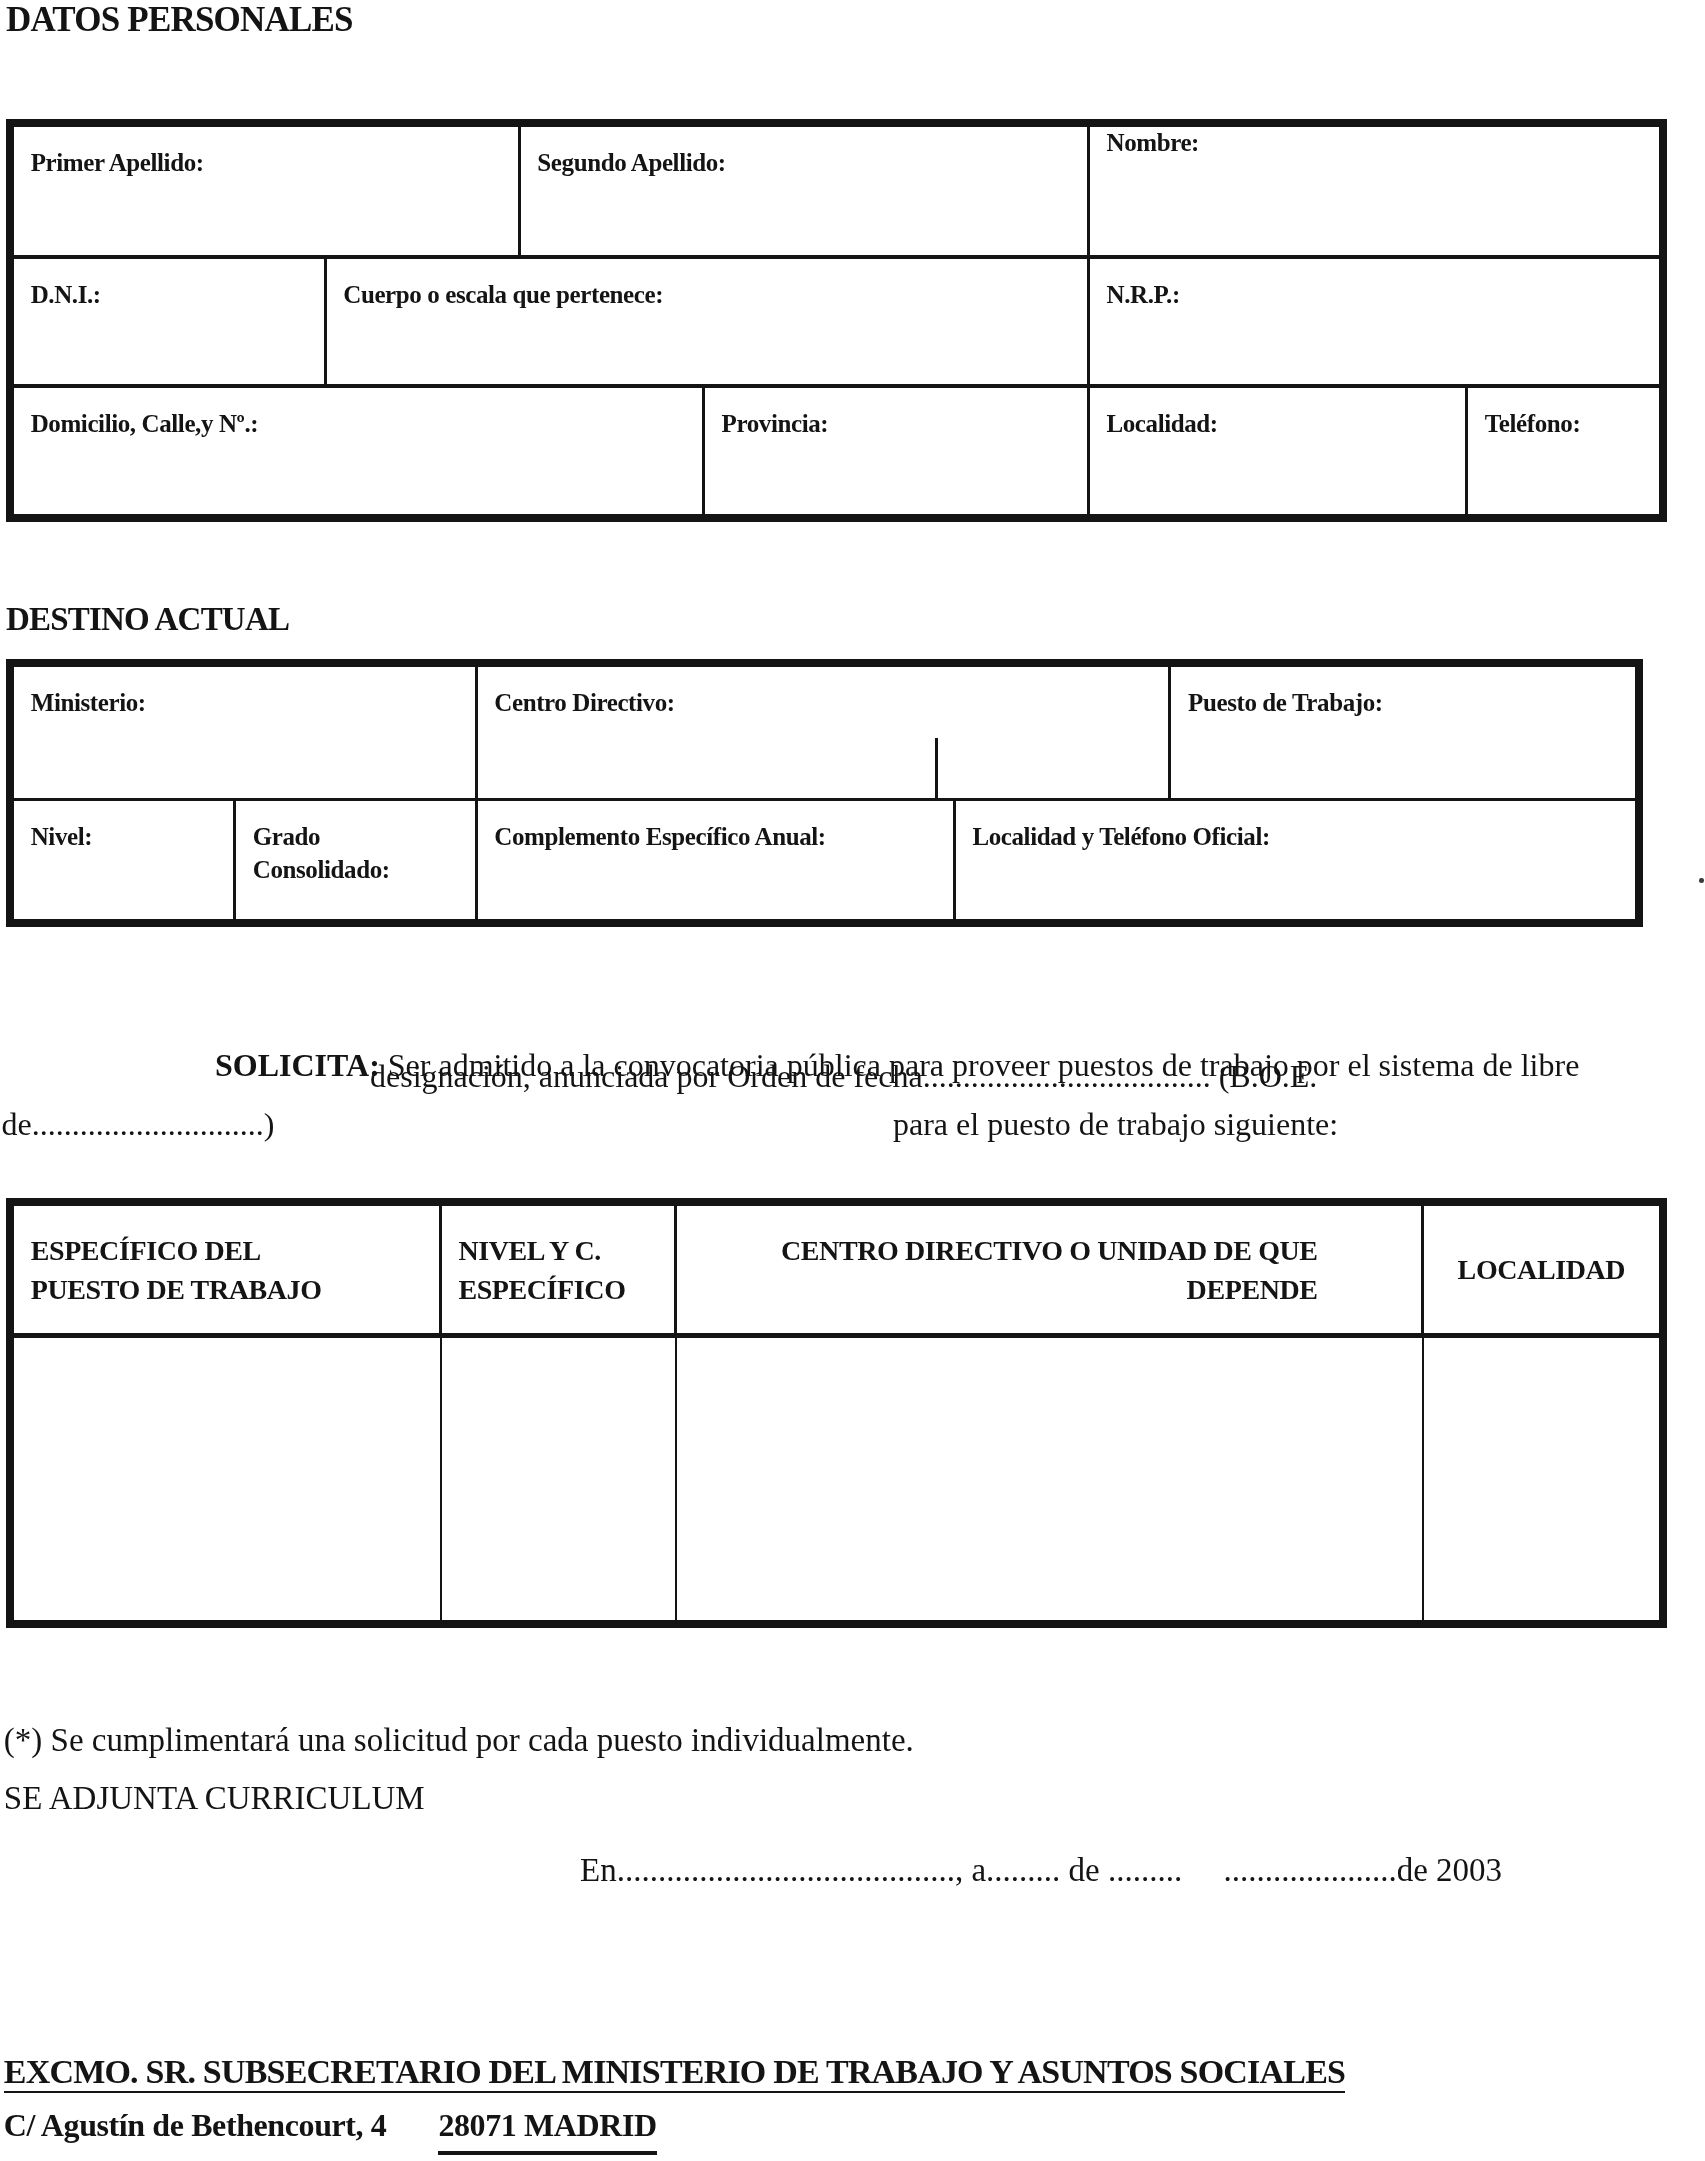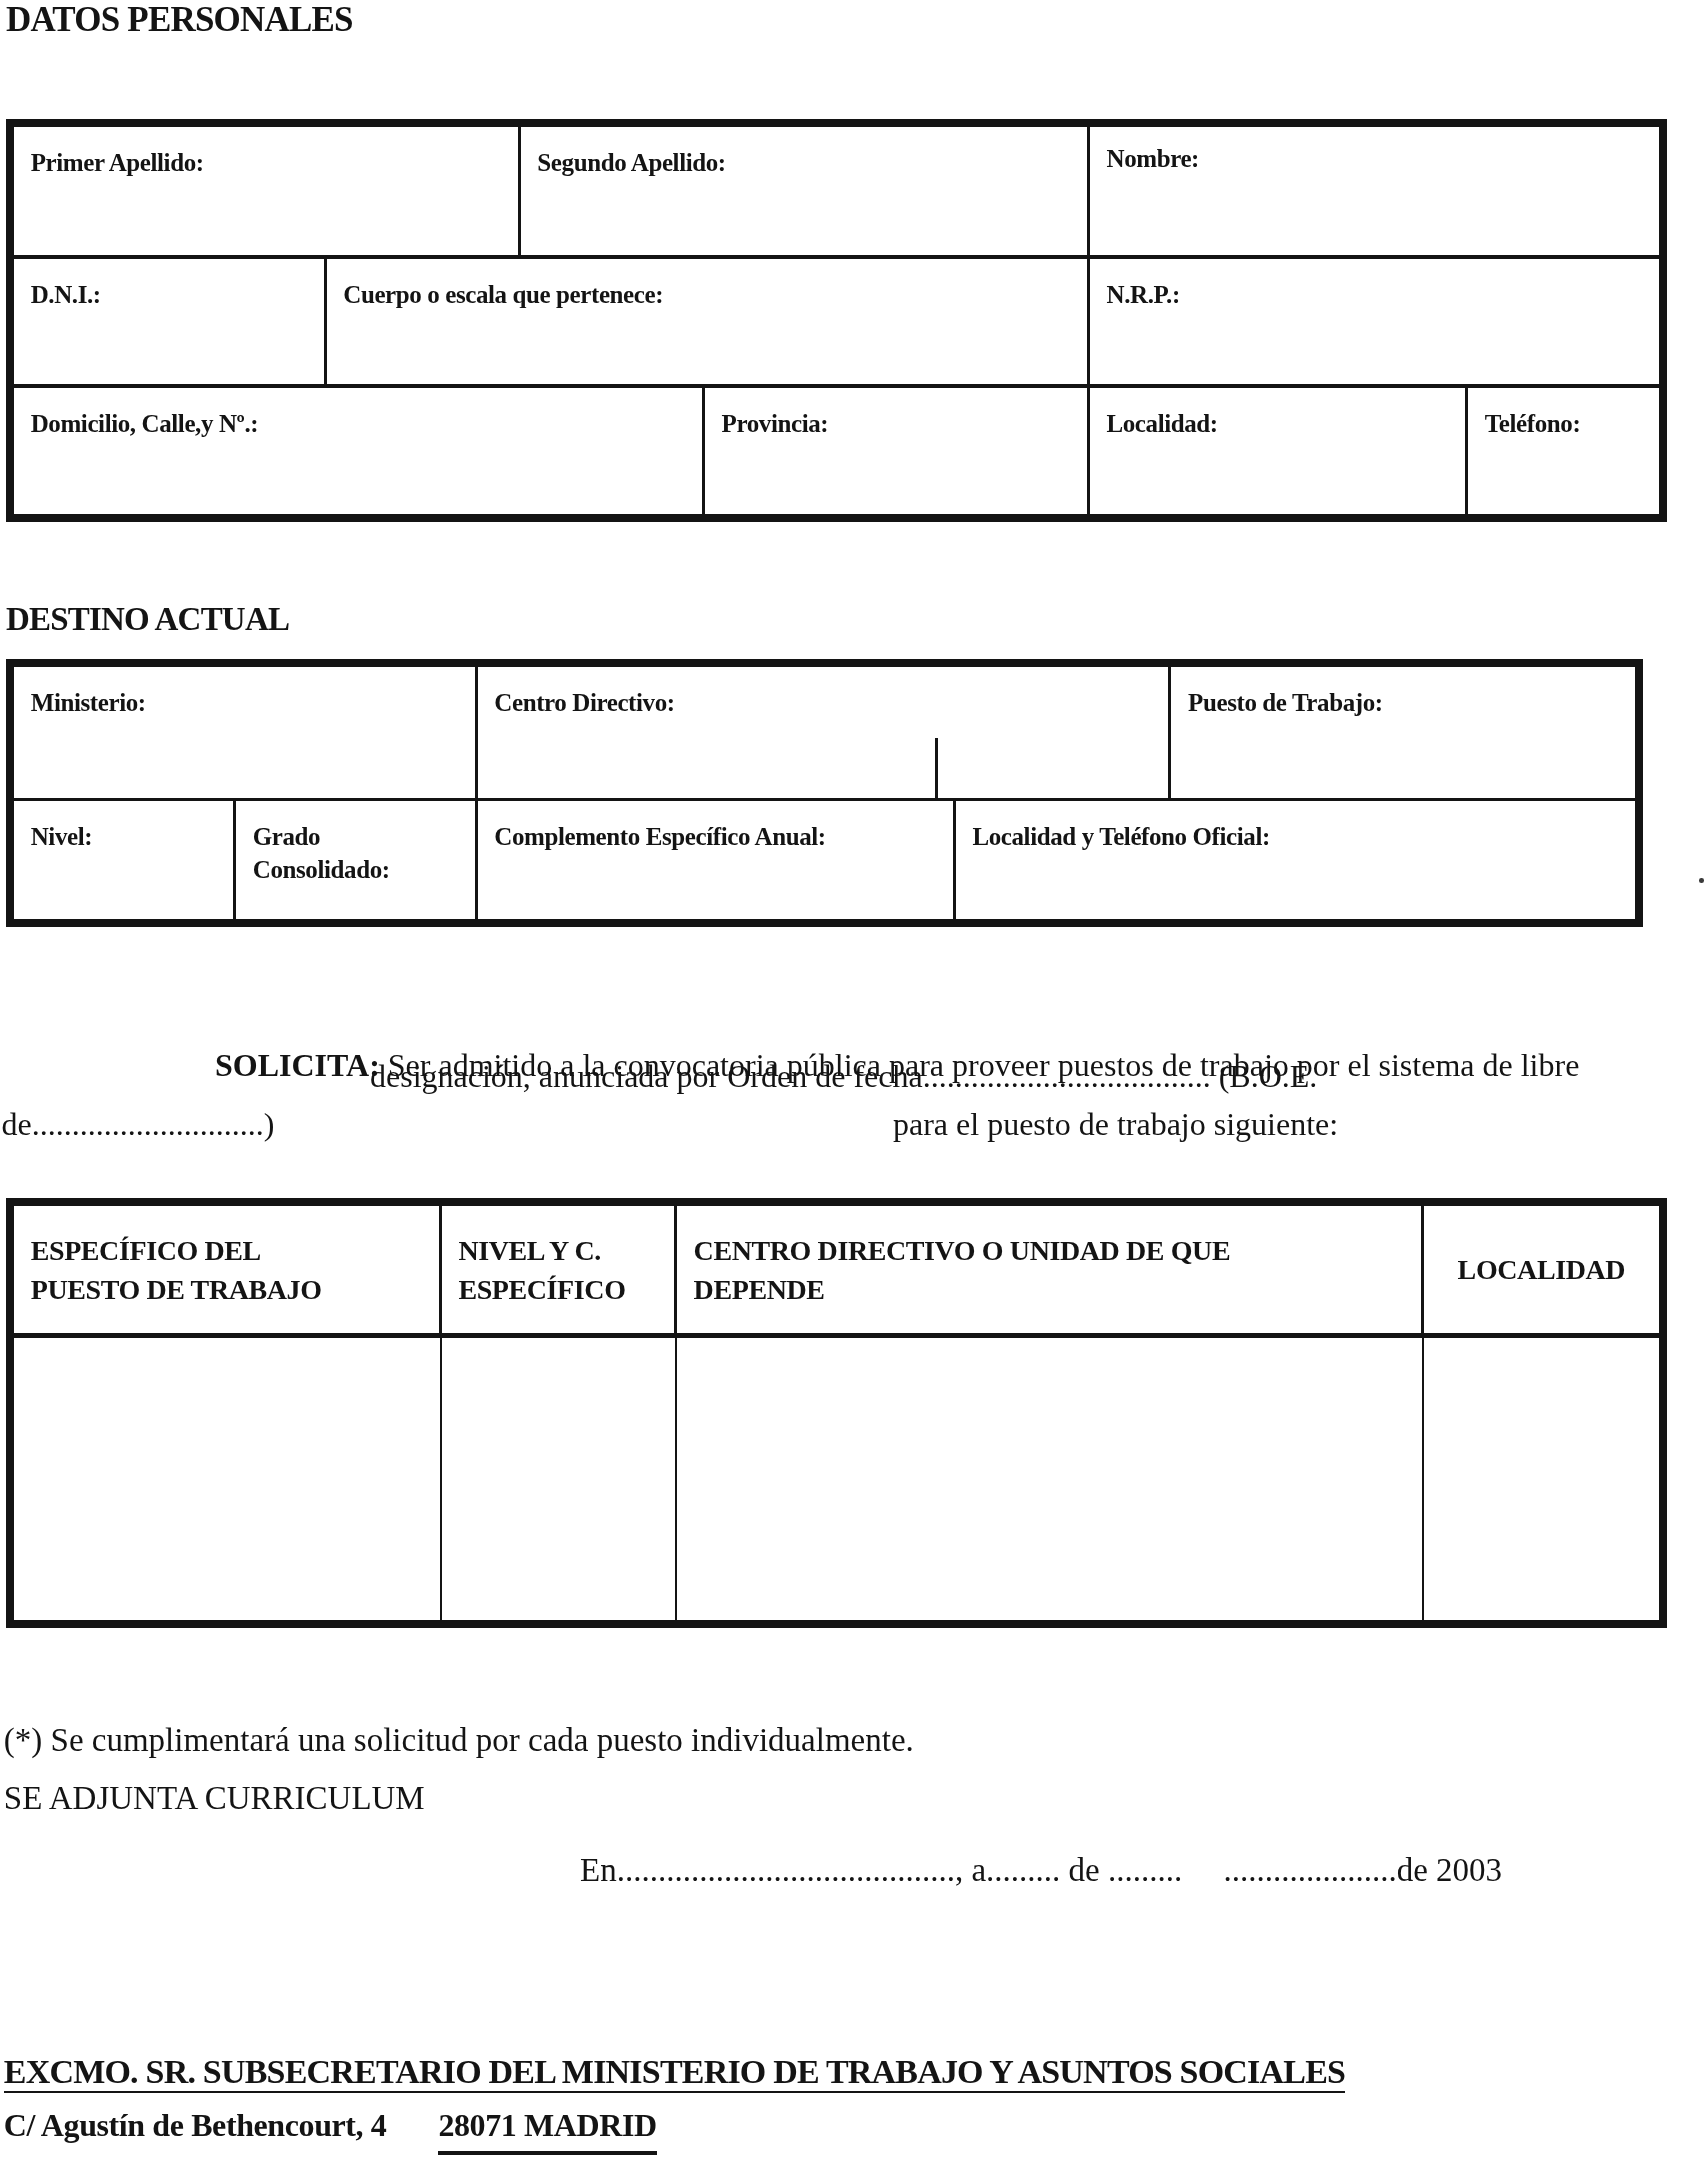--- a/index.html
+++ b/index.html
@@ -52,21 +52,21 @@
   <div class="abs h-title" style="left:6px; top:0px;">DATOS PERSONALES</div>
 
   <div class="tbl" style="left:6px; top:119px; width:1661px; height:403px;">
     <div class="row" style="height:33%;">
       <div class="cell" style="width:30.8%;">
         <span class="lbl">Primer Apellido:</span>
       </div>
       <div class="cell" style="width:34.6%;">
         <span class="lbl">Segundo Apellido:</span>
       </div>
-      <div class="cell last" style="flex:1; padding-top:16px;">
+      <div class="cell last" style="flex:1; padding-top:0;">
         <span class="lbl">Nombre:</span>
       </div>
     </div>
     <div class="row rowline" style="height:33.5%;">
       <div class="cell" style="width:19%;">
         <span class="lbl">D.N.I.:</span>
       </div>
       <div class="cell" style="width:46.4%;">
         <span class="lbl">Cuerpo o escala que pertenece:</span>
       </div>
@@ -129,21 +129,21 @@
   <div class="abs body-text" style="left:893px; top:1104px;">para el puesto de trabajo siguiente:</div>
 
   <div class="tbl" style="left:6px; top:1198px; width:1661px; height:430px;">
     <div class="row t3-headrow" style="height:32%;">
       <div class="cell hcell" style="width:26%;">
         <span class="hdr" style="max-width:319px;">ESPECÍFICO DEL PUESTO DE TRABAJO</span>
       </div>
       <div class="cell hcell" style="width:14.3%;">
         <span class="hdr" style="max-width:183px;">NIVEL Y C. ESPECÍFICO</span>
       </div>
-      <div class="cell hcell" style="width:45.4%;">
+      <div class="cell hcell" style="width:45.4%;text-align:right;">
         <span class="hdr" style="max-width:624px;">CENTRO DIRECTIVO O UNIDAD DE QUE DEPENDE</span>
       </div>
       <div class="cell hcell last" style="flex:1; justify-content:center;">
         <span class="hdr">LOCALIDAD</span>
       </div>
     </div>
     <div class="row" style="height:68%;">
       <div class="cell" style="width:26%; border-right-width:2.3px;"></div>
       <div class="cell" style="width:14.3%; border-right-width:2.3px;"></div>
       <div class="cell" style="width:45.4%; border-right-width:2.3px;"></div>

